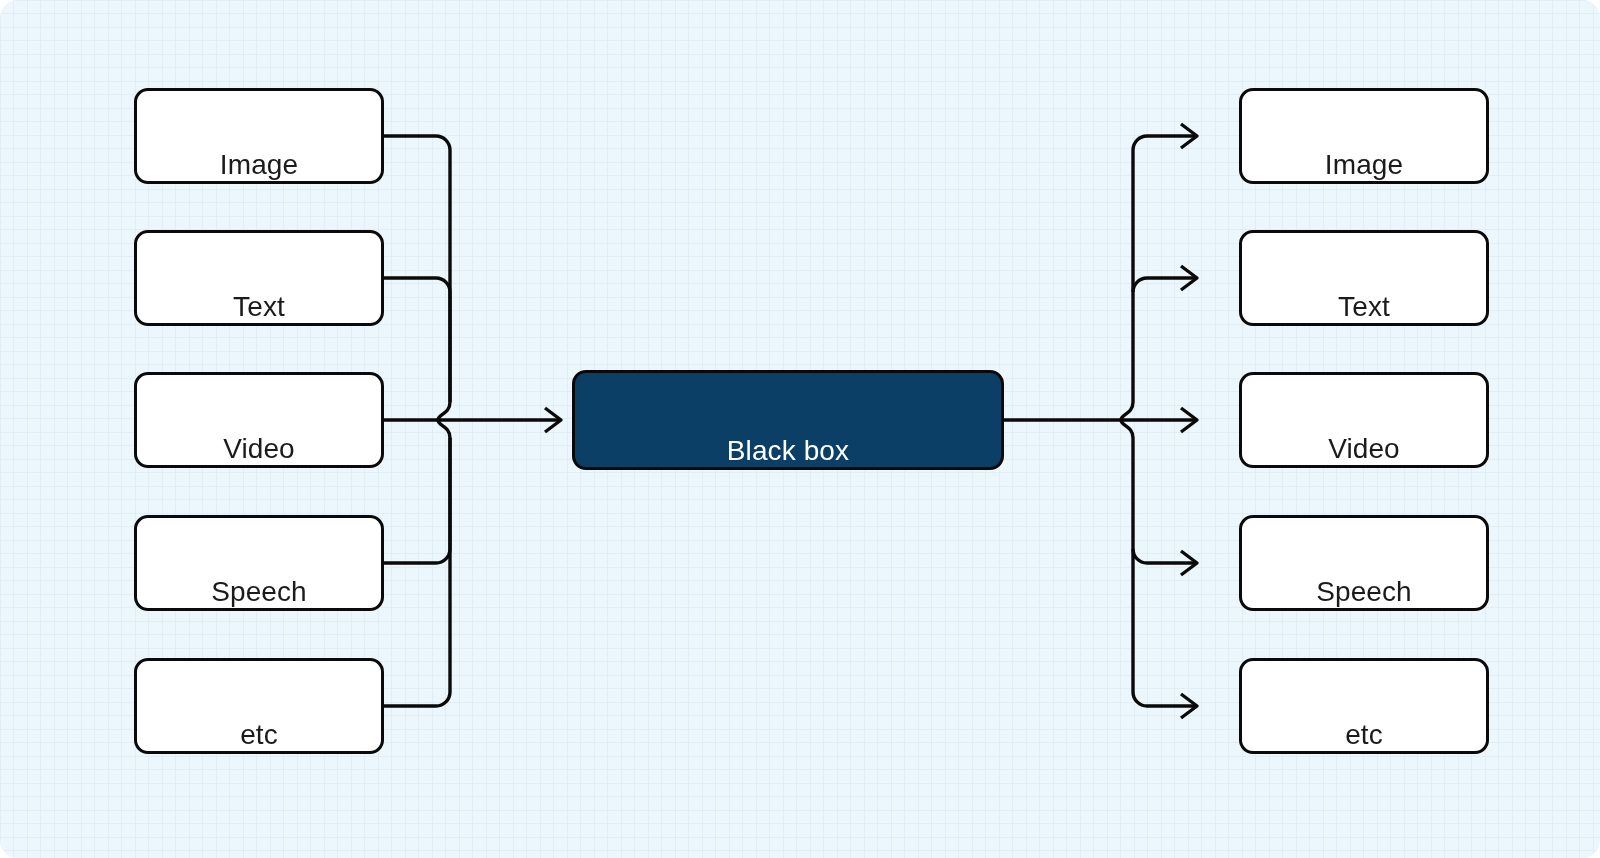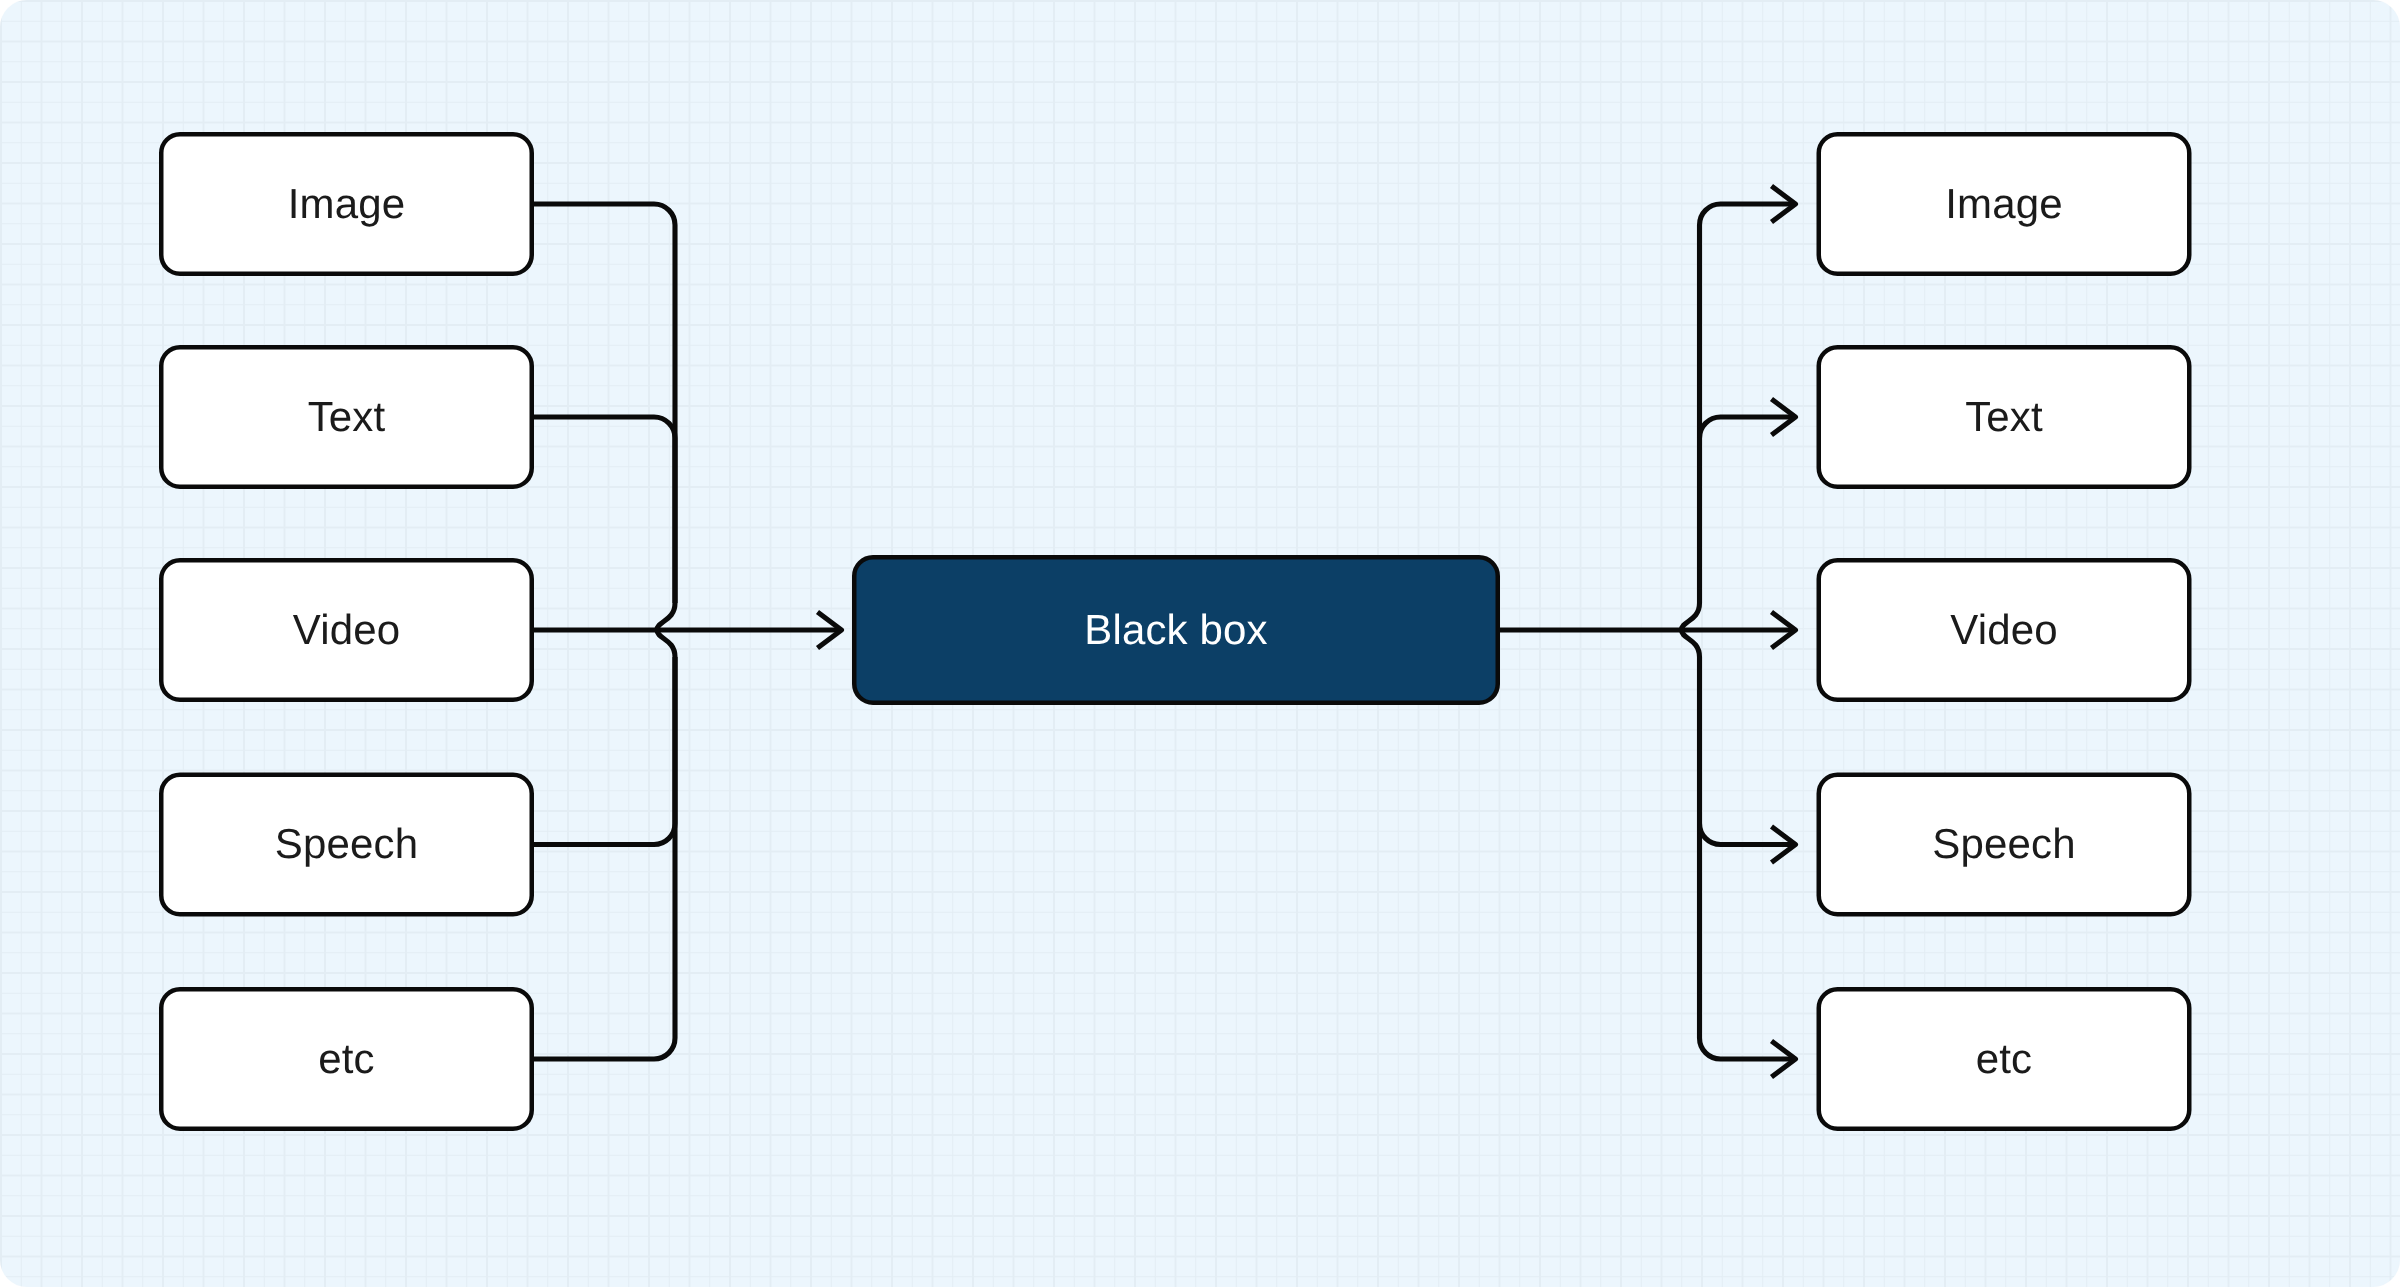--- a/index.html
+++ b/index.html
@@ -33,24 +33,25 @@
   }
 
   #wires{position:absolute;left:0;top:0;width:1600px;height:858px;}
 
   .node{
     position:absolute;
     box-sizing:border-box;
     background:#ffffff;
     border:3px solid #0a0a0a;
     border-radius:14px;
-    display:flex;align-items:center;justify-content:center;
+    display:flex;align-items:flex-end;justify-content:center;
     color:#1b1b1b;
     font-size:28px;
     letter-spacing:0.1px;
+    margin-left:28px;
   }
   .node.dark{
     background:#0c3f66;
     border:3px solid #0a0a0a;
     color:#ffffff;
   }
 </style>
 </head>
 <body>
 
@@ -100,21 +101,21 @@
   <div class="node" style="left:106px;top:372px;width:250px;height:96px;">
     <span>Video</span>
   </div>
   <div class="node" style="left:106px;top:515px;width:250px;height:96px;">
     <span>Speech</span>
   </div>
   <div class="node" style="left:106px;top:658px;width:250px;height:96px;">
     <span>etc</span>
   </div>
 
-  <div class="node dark" style="left:568px;top:370px;width:432px;height:100px;">
+  <div class="node dark" style="left:544px;top:370px;width:432px;height:100px;">
     <span>Black box</span>
   </div>
 
   <div class="node" style="left:1211px;top:88px;width:250px;height:96px;">
     <span>Image</span>
   </div>
   <div class="node" style="left:1211px;top:230px;width:250px;height:96px;">
     <span>Text</span>
   </div>
   <div class="node" style="left:1211px;top:372px;width:250px;height:96px;">

